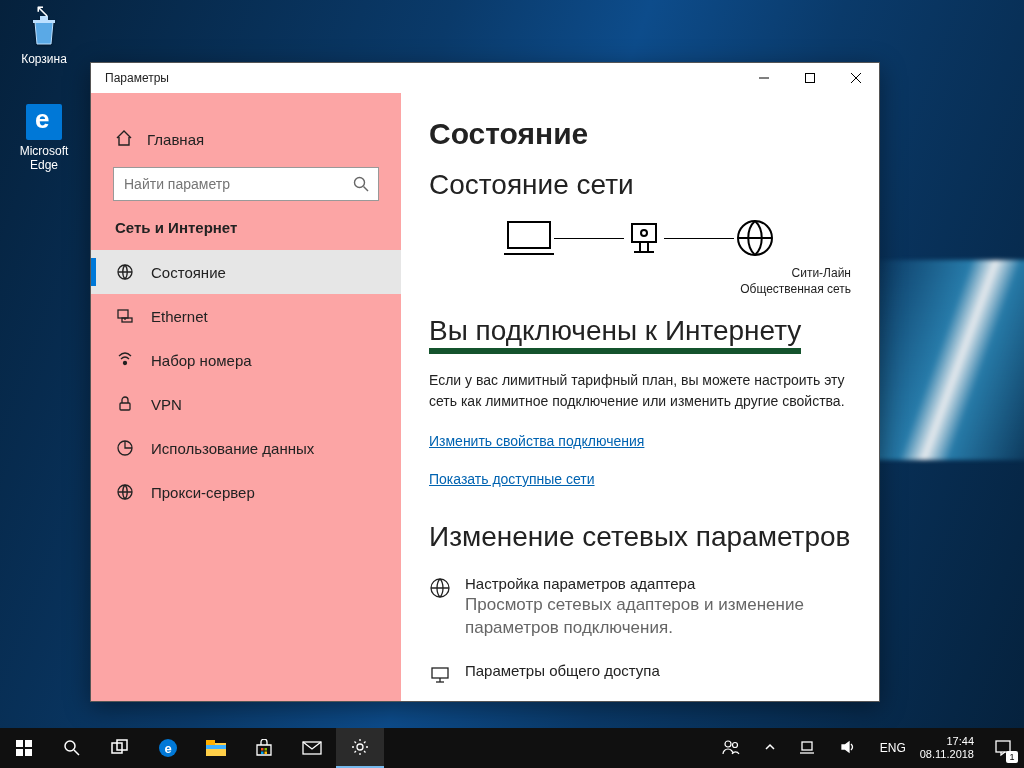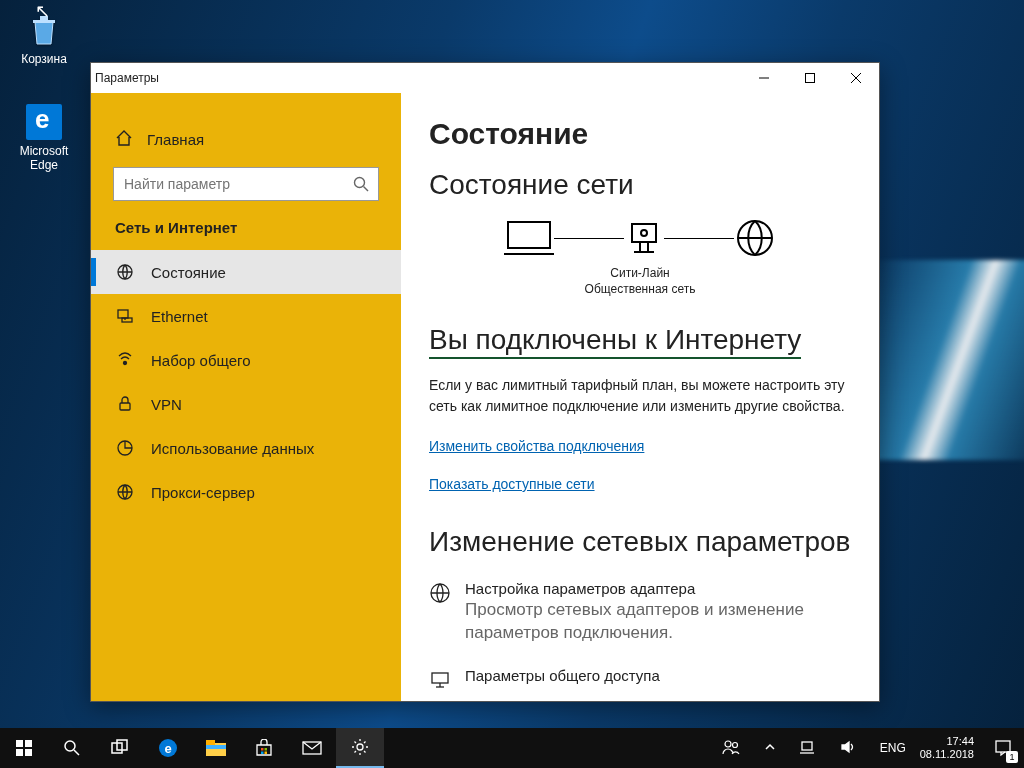--- a/index.html
+++ b/index.html
@@ -21,46 +21,46 @@
 .desk-icon{position:absolute;left:6px;width:76px;text-align:center;color:#fff;font-size:12px;}
 .recycle{top:12px;} .edge{top:104px;}
 .edge .edge-logo{width:36px;height:36px;margin:0 auto 4px;background:#0078d7;border-radius:2px;position:relative;}
 .edge .edge-logo::after{content:"e";color:#fff;font-weight:bold;font-size:26px;position:absolute;left:9px;top:0;}
 .recycle .bin{width:36px;height:36px;margin:0 auto 4px;position:relative;}
 .recycle .bin svg{filter:drop-shadow(0 1px 1px rgba(0,0,0,.4));}
 
 
 .window{position:absolute;top:62px;left:90px;width:790px;height:640px;background:#fff;border:1px solid #555;box-shadow:0 6px 24px rgba(0,0,0,.4);}
 .titlebar{height:30px;display:flex;align-items:center;font-size:12px;color:#222;}
-.titlebar .title{padding-left:4px;flex:1;}
+.titlebar .title{padding-left:14px;flex:1;}
 .titlebar .btn{width:46px;height:30px;display:flex;align-items:center;justify-content:center;}
 .titlebar svg{width:10px;height:10px;}
 
 .body{display:flex;height:calc(100% - 30px);}
-.sidebar{width:310px;background:#eab308;padding:28px 0 0 0;overflow:hidden;}
+.sidebar{width:310px;background:#fca5a5;padding:28px 0 0 0;overflow:hidden;}
 .home{display:flex;align-items:center;gap:14px;padding:0 24px;font-size:15px;color:#222;height:36px;}
 .searchwrap{padding:10px 22px 18px;}
 .search{width:100%;height:34px;border:1px solid #999;background:#fff;padding:0 32px 0 10px;font-size:14px;color:#666;}
 .searchbox{position:relative;border-radius:9px;}
 .searchbox .sicon{position:absolute;right:10px;top:9px;color:#666;}
 .section{padding:0 24px 14px;font-size:15px;font-weight:600;color:#222;}
 .nav{list-style:none;}
 .nav li{display:flex;align-items:center;gap:16px;height:44px;padding:0 24px;font-size:15px;color:#222;position:relative;}
 .nav li.active::before{content:"";position:absolute;left:0;top:8px;bottom:8px;width:5px;background:#0078d7;}
 .nav li.active{background:#e6e6e6;}
 .nav .nicon{width:20px;display:flex;justify-content:center;color:#222;}
 
 .content{flex:1;padding:24px 28px 0 28px;overflow:hidden;color:#222;}
 .content h1{font-size:30px;font-weight:600;margin-bottom:18px;}
 .content h2{font-size:28px;font-weight:400;margin:10px 0 16px;}
 .diagram{display:flex;align-items:center;justify-content:center;gap:0;margin:14px 0 6px;}
 .diagram .line{width:70px;height:1px;background:#000;}
 .diagram svg{display:block;}
-.diagram-labels{text-align:center;font-size:12px;line-height:1.35;margin-bottom:27px;}
-.underlined{border-bottom:2px solid #14532d;display:inline-block;padding-bottom:1px;}
+.diagram-labels{text-align:right;font-size:12px;line-height:1.35;margin-bottom:18px;}
+.underlined{border-bottom:6px solid #14532d;display:inline-block;padding-bottom:1px;}
 .content p.body{font-size:14px;line-height:1.45;display:block;height:auto;margin:6px 0 14px;}
 .link{color:#0063b1;font-size:14px;margin:8px 0 14px;display:inline-block;text-decoration:underline;}
 .option{display:flex;gap:14px;margin-top:22px;}
 .option .oicon{padding-top:2px;}
 .option .t1{font-size:15px;}
 .option .t2{font-size:17px;color:#666;line-height:1.35;margin-top:2px;}
 
 
 .taskbar{position:absolute;left:0;right:0;bottom:0;height:40px;background:#101010;display:flex;align-items:center;color:#fff;}
 .taskbar .titem{width:48px;height:40px;display:flex;align-items:center;justify-content:center;}
@@ -152,21 +152,21 @@
           <span>Ethernet</span>
         </li>
         <li>
           <span class="nicon">
               <svg width="18" height="18" viewBox="0 0 18 18" fill="none" stroke="#222" stroke-width="1.3">
                 <path d="M3 5 Q9 -1 15 5"></path>
                 <path d="M5 8 Q9 4 13 8"></path>
                 <circle cx="9" cy="12" r="1.5" fill="#222"></circle>
               </svg>
             </span>
-          <span>Набор общего</span>
+          <span>Набор номера</span>
         </li>
         <li>
           <span class="nicon">
               <svg width="18" height="18" viewBox="0 0 18 18" fill="none" stroke="#222" stroke-width="1.3">
                 <rect x="4" y="8" width="10" height="7" rx="1"></rect>
                 <path d="M6 8 V5 a3 3 0 0 1 6 0 V8"></path>
               </svg>
             </span>
           <span>VPN</span>
         </li>

